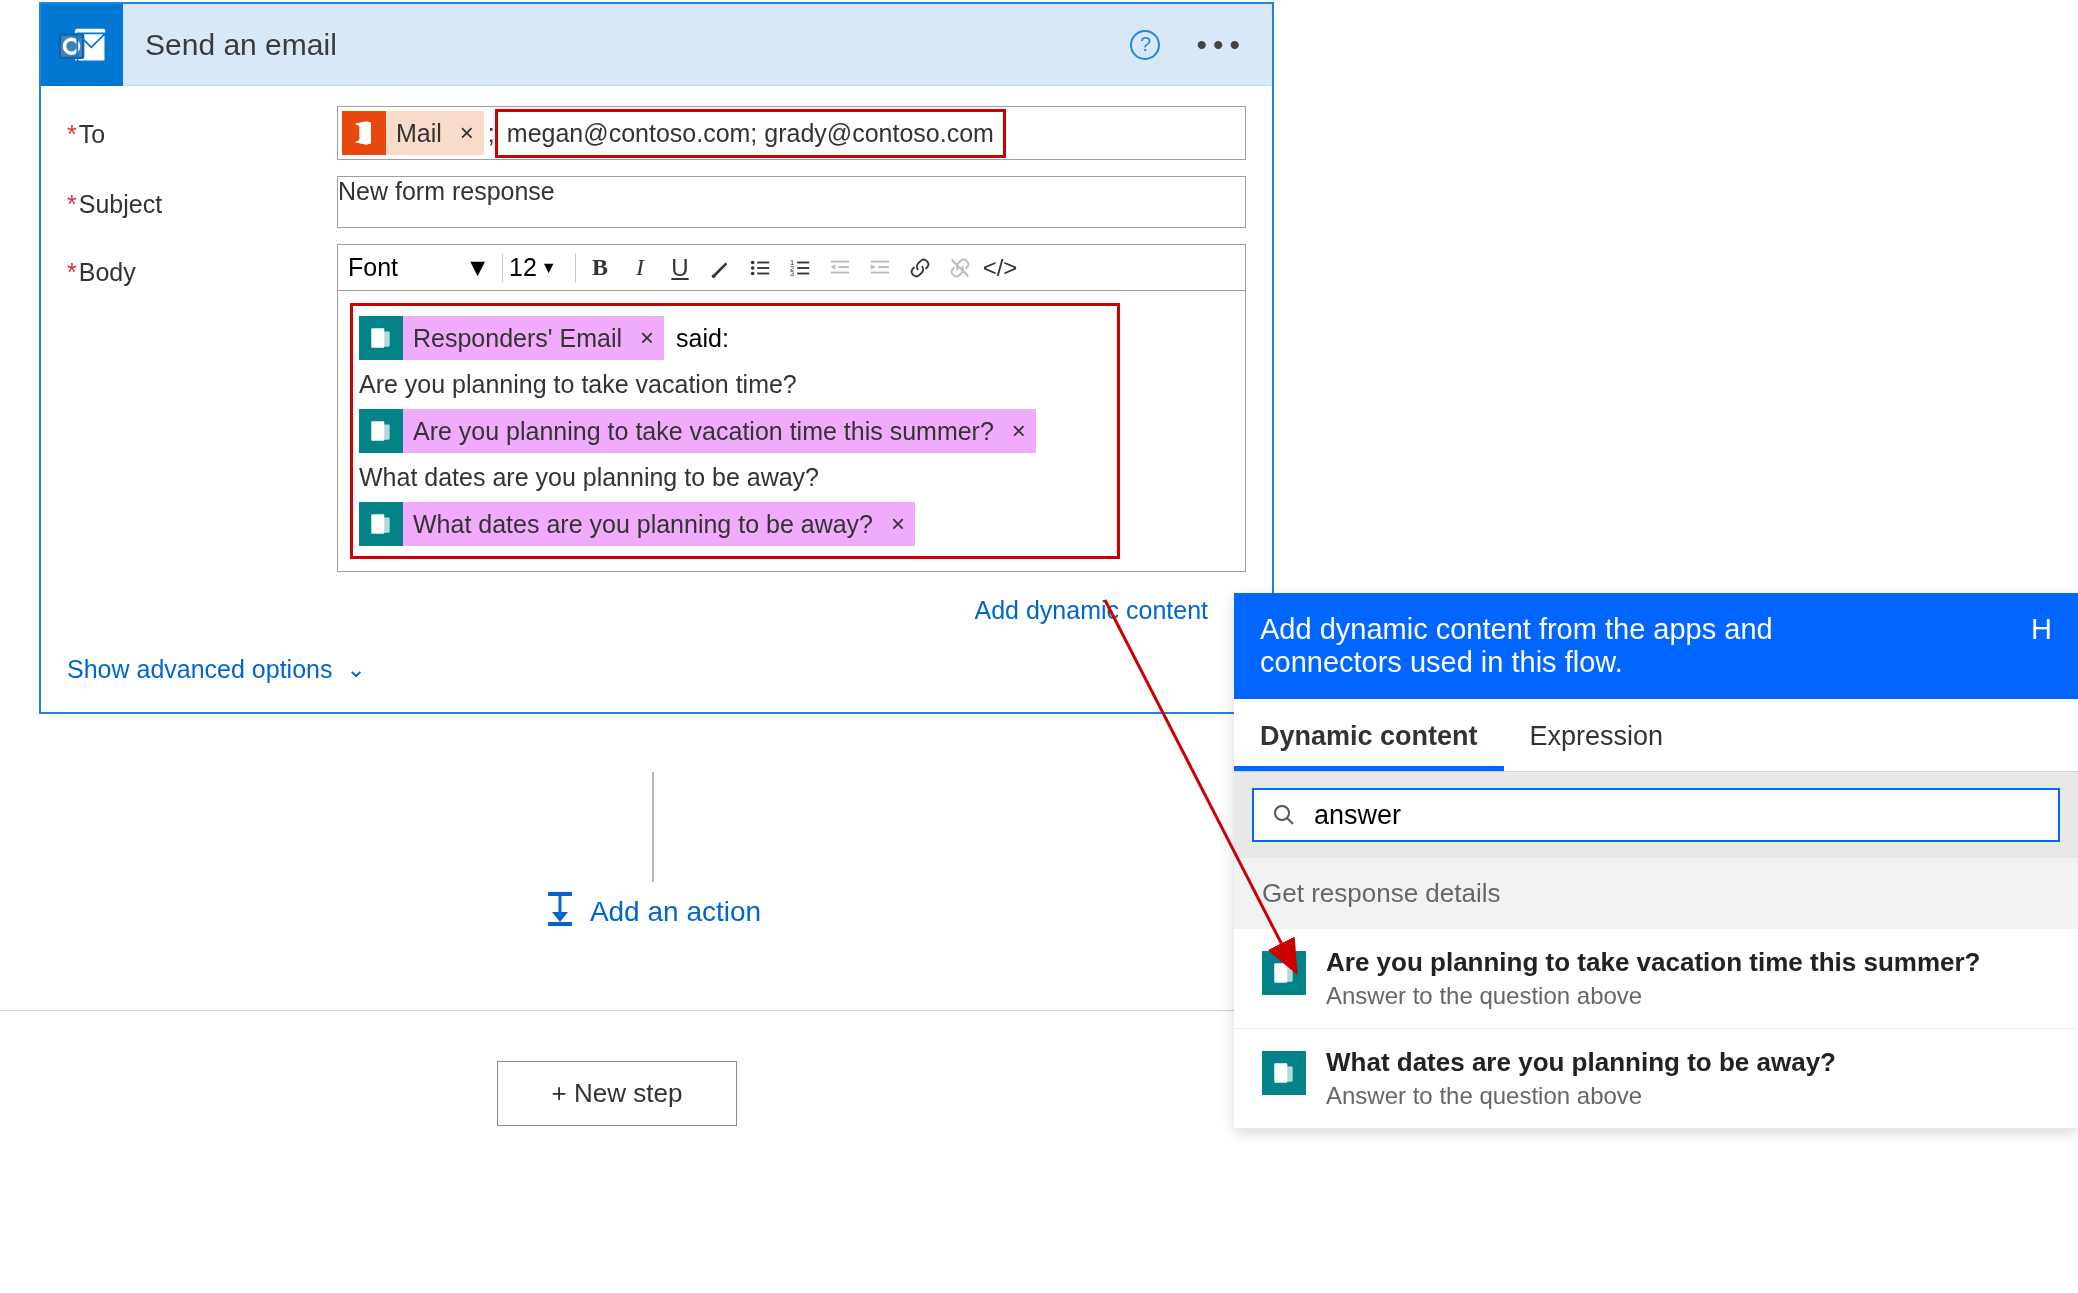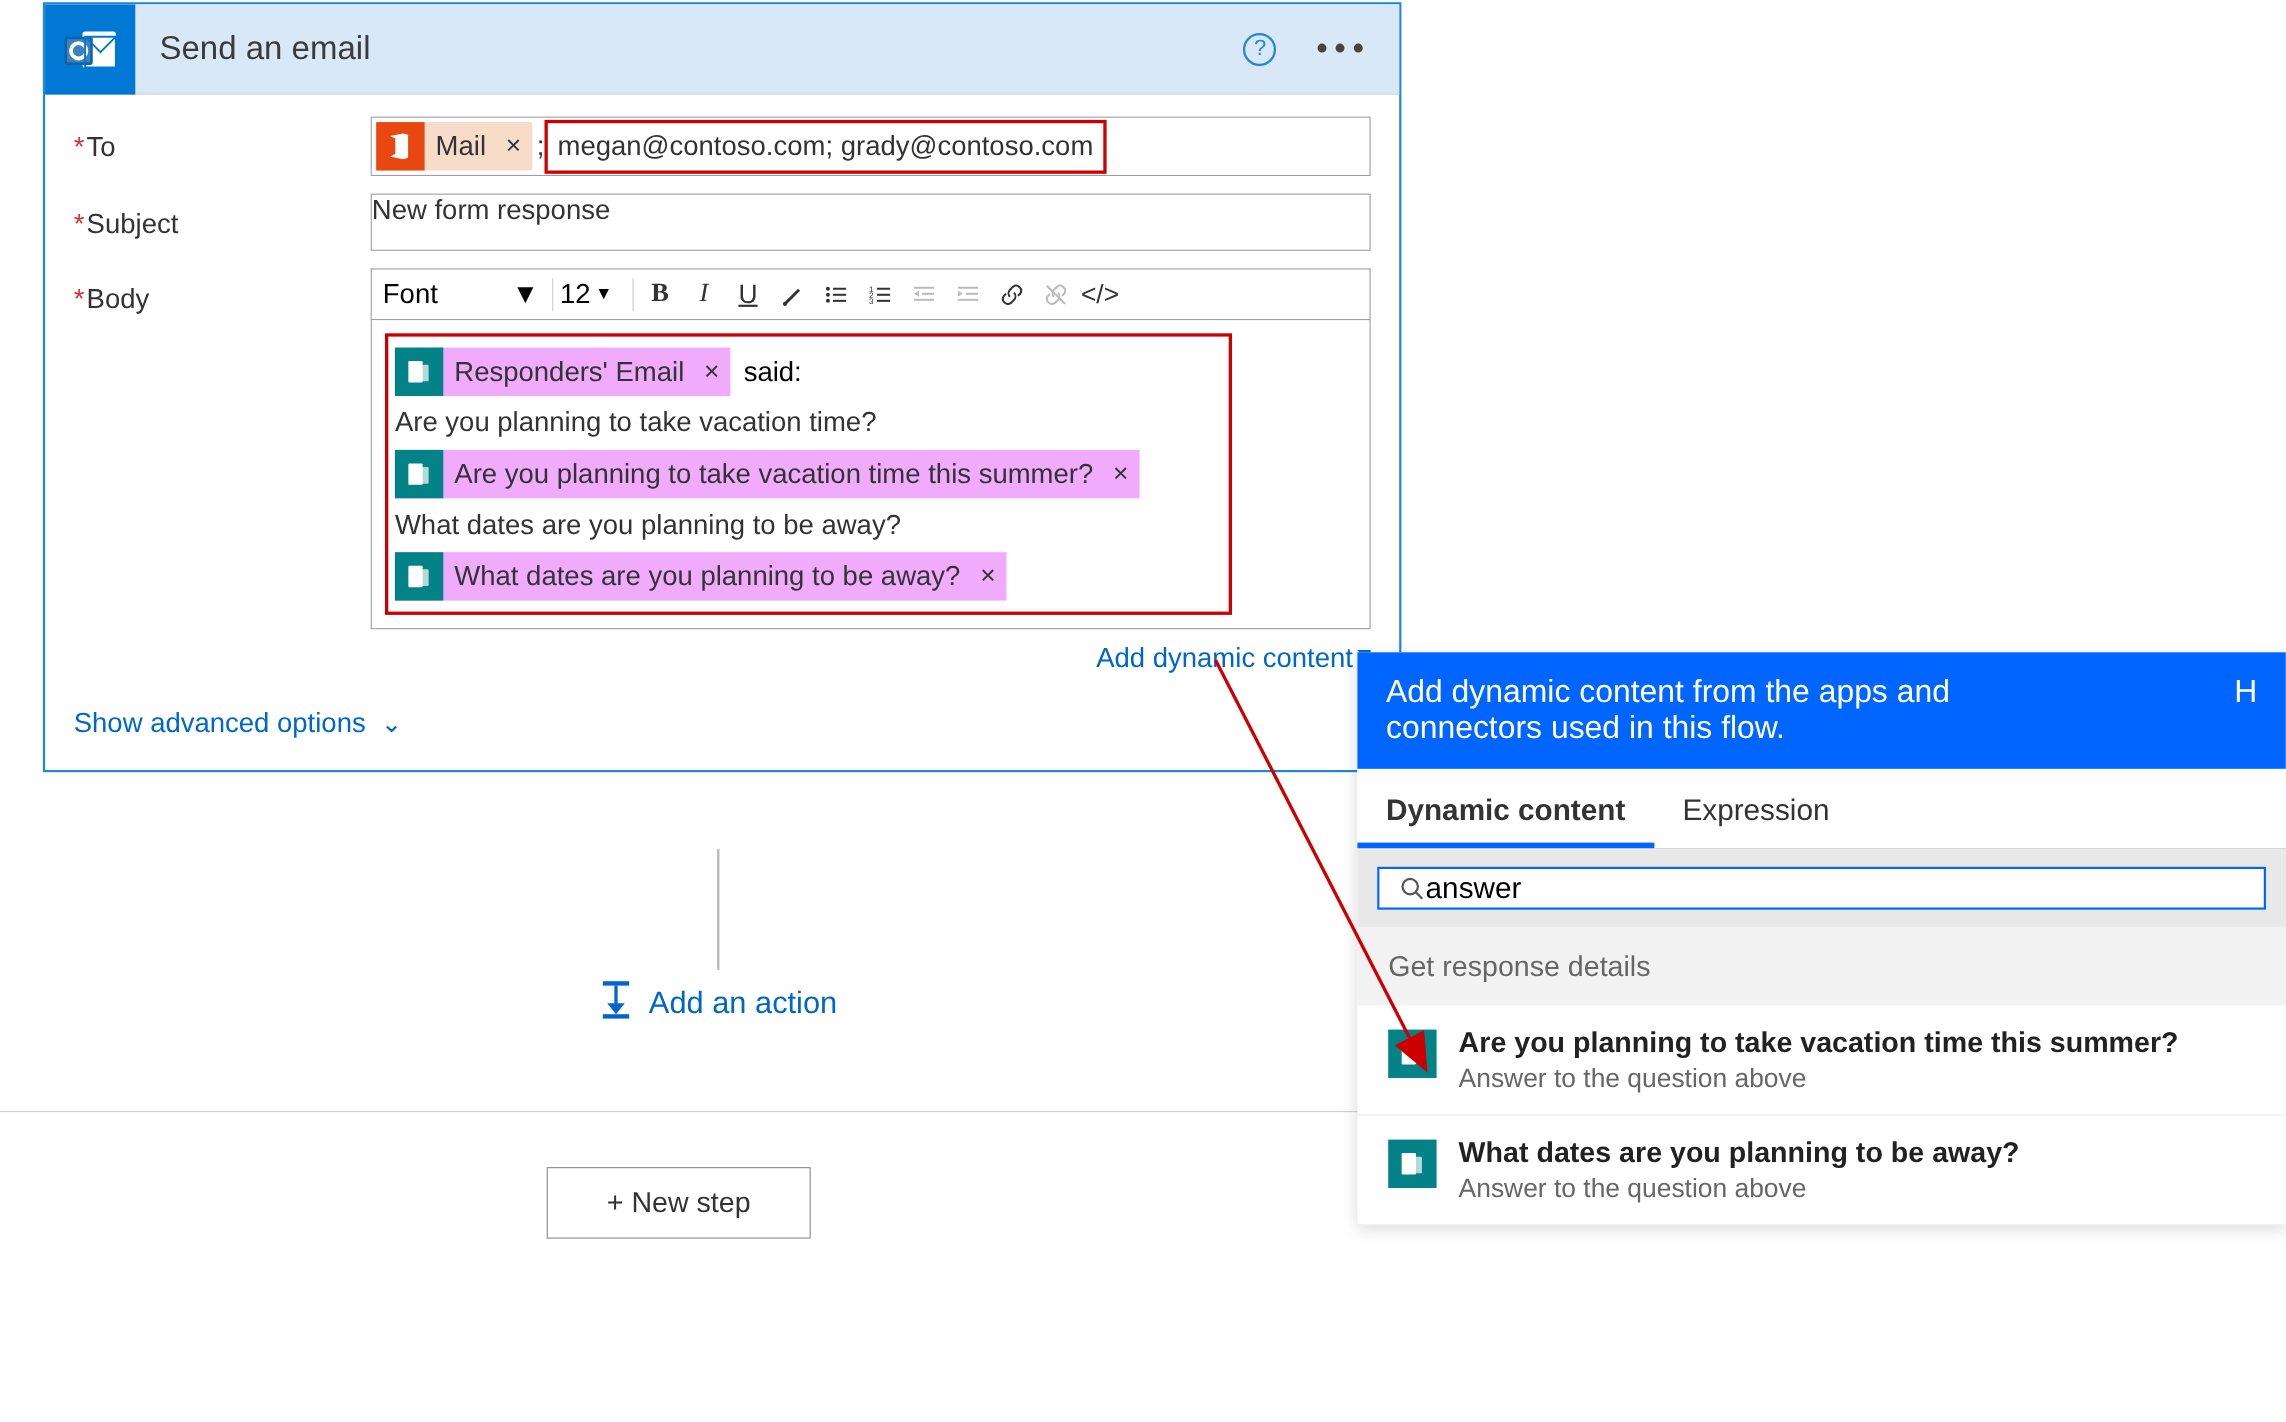--- a/index.html
+++ b/index.html
@@ -206,25 +206,25 @@
     }
     .body-line-flex {
       display: flex;
       align-items: center;
       gap: 12px;
     }
     .add-dynamic-link {
       text-align: right;
       font-size: 25px;
       color: #0066cc;
-      margin-top: 12px;
+      margin-top: 24px;
       display: flex;
       justify-content: flex-end;
       align-items: center;
-      gap: 4px;
+      gap: 26px;
     }
     .add-dynamic-link .caret {
       width: 0;
       height: 0;
       border-left: 12px solid transparent;
       border-top: 16px solid #0066cc;
     }
     .advanced-link {
       font-size: 25px;
       color: #0066cc;
@@ -310,24 +310,25 @@
       border-bottom-color: #0066ff;
       font-weight: 600;
     }
     .dp-search-wrap {
       background: #e8e8e8;
       padding: 16px 18px;
     }
     .dp-search {
       border: 2px solid #0066ff;
       background: #fff;
-      height: 39px;
+      height: 54px;
       display: flex;
       align-items: center;
       padding: 0 18px;
+      gap: 18px;
       font-size: 27px;
     }
     .dp-search input {
       border: none;
       outline: none;
       flex: 1;
       font-size: 27px;
     }
     .dp-section-header {
       background: #f2f2f2;

